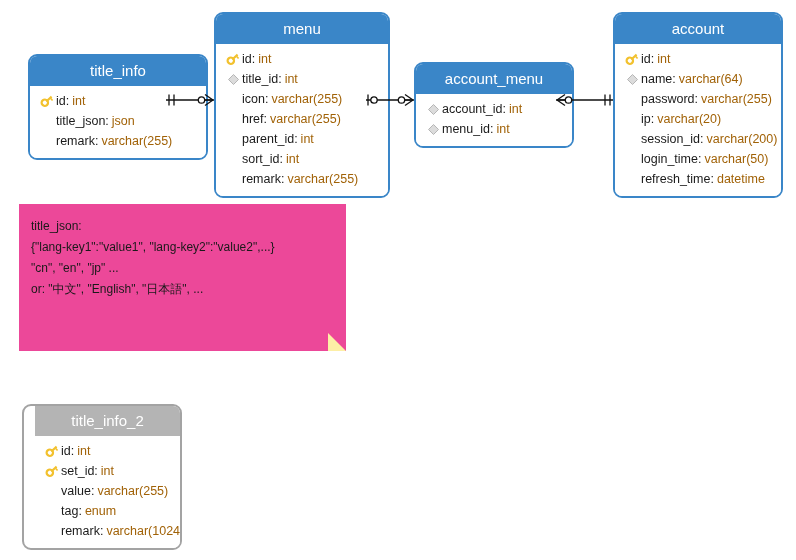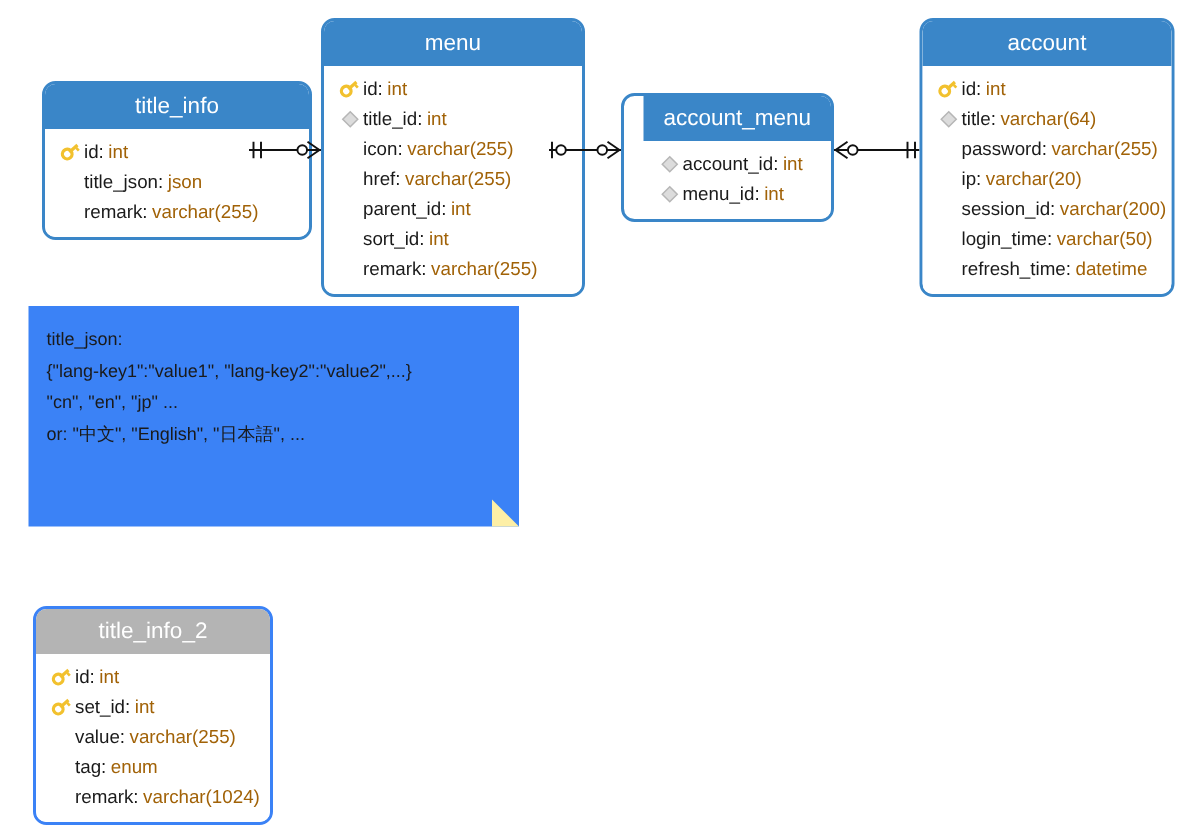--- a/index.html
+++ b/index.html
@@ -24,21 +24,22 @@
     position: absolute;
     box-sizing: border-box;
     border-radius: 9px;
     background: #ffffff;
     overflow: hidden;
   }
   .entity.blue {
     border: 2px solid #3a86c8;
   }
   .entity.gray {
-    border: 2px solid #3b82f6;
+    border: 2px solid #a3a3a3;
+    padding-left: 11px;
   }
   .entity-header {
     height: 30px;
     line-height: 30px;
     text-align: center;
     font-size: 15px;
     color: #ffffff;
   }
   .entity.blue > .entity-header {
     background: #3a86c8;
@@ -74,21 +75,21 @@
     padding-right: 3px;
   }
   .field-type {
     color: #a16207;
   }
 
   
   .note {
     position: absolute;
     box-sizing: border-box;
-    background: #3b82f6;
+    background: #ec4899;
     font-size: 12px;
     color: #1a1a1a;
     padding: 12px 12px 10px 12px;
   }
   .note-line {
     line-height: 21px;
     white-space: nowrap;
   }
   .note-fold {
     position: absolute;
@@ -195,21 +196,21 @@
           <span class="field-type">int</span>
         </div>
         <div class="field">
           <span class="field-icon"></span>
           <span class="field-name">remark</span>
           <span class="field-sep">:</span>
           <span class="field-type">varchar(255)</span>
         </div>
       </div>
     </div>
-    <div class="entity blue" style="left: 414px; top: 62px; width: 142px; padding-left: 13px;">
+    <div class="entity blue" style="left: 414px; top: 62px; width: 160px;">
       <div class="entity-header">account_menu</div>
       <div class="entity-body">
         <div class="field">
           <span class="field-icon">
             <svg width="13" height="13" viewBox="0 0 13 13">
               <polygon points="6.5,1.5 11.5,6.5 6.5,11.5 1.5,6.5" fill="#dcdcdc" stroke="#b6b6b6" stroke-width="1"></polygon>
             </svg>
           </span>
           <span class="field-name">account_id</span>
           <span class="field-sep">:</span>
@@ -243,21 +244,21 @@
           <span class="field-name">id</span>
           <span class="field-sep">:</span>
           <span class="field-type">int</span>
         </div>
         <div class="field">
           <span class="field-icon">
             <svg width="13" height="13" viewBox="0 0 13 13">
               <polygon points="6.5,1.5 11.5,6.5 6.5,11.5 1.5,6.5" fill="#dcdcdc" stroke="#b6b6b6" stroke-width="1"></polygon>
             </svg>
           </span>
-          <span class="field-name">title</span>
+          <span class="field-name">name</span>
           <span class="field-sep">:</span>
           <span class="field-type">varchar(64)</span>
         </div>
         <div class="field">
           <span class="field-icon"></span>
           <span class="field-name">password</span>
           <span class="field-sep">:</span>
           <span class="field-type">varchar(255)</span>
         </div>
         <div class="field">

